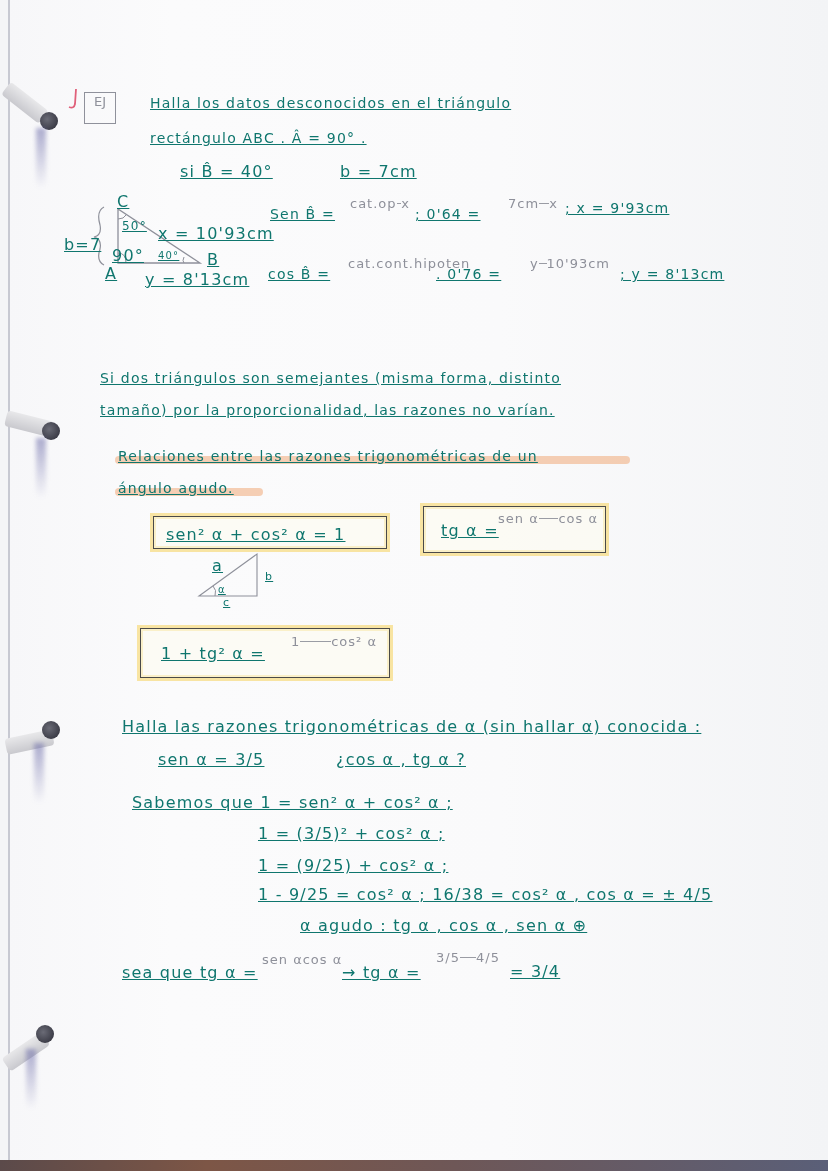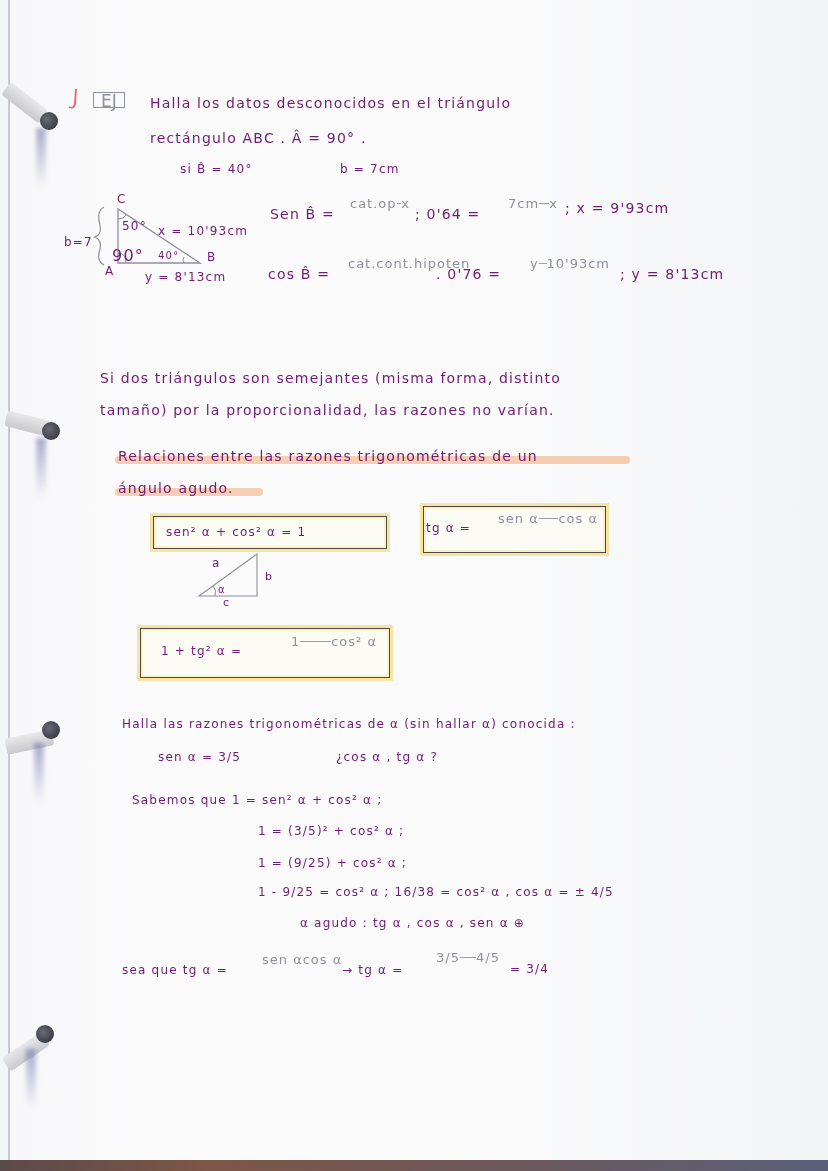--- a/index.html
+++ b/index.html
@@ -31,30 +31,30 @@
   .ring .cap {
     position: absolute; width: 18px; height: 18px; border-radius: 50%;
     background: radial-gradient(circle at 40% 40%, #6a6b76, #2a2a35);
   }
   .ring .shadow {
     position: absolute; width: 10px; height: 60px;
     background: linear-gradient(180deg, rgba(110,110,170,0.55), rgba(110,110,170,0));
     filter: blur(2px);
   }
 
-  .hw { position: absolute; white-space: nowrap; font-size: 14px; letter-spacing: 1.2px; color: #701a75; }
-  .sm { font-size: 12px; }
+  .hw { position: absolute; white-space: nowrap; font-size: 14px; letter-spacing: 1.2px; color: #0f766e; text-decoration: underline; }
+  .sm { font-size: 16px; }
   .frac { position: absolute; display: flex; flex-direction: row; align-items: center; }
   .frac .num, .frac .den { font-size: 13px; letter-spacing: 1px; color: #8e909a; white-space: nowrap; }
   .frac .line { height: 1px; background: #9a9ca4; margin: 6px 0; }
 
   .tick { position: absolute; left: 68px; top: 88px; width: 10px; height: 22px; }
   .ej-box {
-    position: absolute; left: 93px; top: 92px; width: 32px; height: 16px;
-    border: 1.3px solid #8f919b; font-size: 17px; text-align: center; line-height: 17px; color: #8f919b;
+    position: absolute; left: 84px; top: 92px; width: 32px; height: 32px;
+    border: 1.3px solid #8f919b; font-size: 13px; text-align: center; line-height: 17px; color: #8f919b;
   }
 
   .highlight-line {
     position: absolute; height: 8px; background: rgba(240,170,120,0.55); border-radius: 4px;
   }
   .formula-box {
     position: absolute;
     border: 1.6px solid #4a4a4a;
     box-shadow: 0 0 0 3px rgba(245,210,90,0.55), inset 0 0 0 2px rgba(245,220,120,0.35);
     background: rgba(255,252,235,0.4);
@@ -147,21 +147,21 @@
 
 <div class="highlight-line" style="left:115px;top:456px;width:515px"></div>
 <div class="highlight-line" style="left:115px;top:488px;width:148px"></div>
 <div class="hw" style="left:118px;top:448px">Relaciones entre las razones trigonométricas de un</div>
 <div class="hw" style="left:118px;top:480px">ángulo agudo.</div>
 
 <div class="formula-box" style="left:153px;top:516px;width:234px;height:33px">
   <div class="hw sm" style="left:12px;top:8px">sen² α   +   cos² α   =   1</div>
 </div>
 <div class="formula-box" style="left:423px;top:506px;width:183px;height:47px">
-  <div class="hw sm" style="left:2px;top:14px">tg α  =</div>
+  <div class="hw sm" style="left:17px;top:14px">tg α  =</div>
   <div class="frac" style="left:74px;top:4px;width:100px">
     <span class="num">sen α</span>
     <span class="line" style="width:96px;margin:3px 0"></span>
     <span class="den">cos α</span>
   </div>
 </div>
 
 <svg style="position:absolute;left:195px;top:550px" width="70" height="50">
   <path d="M4 46 L62 4 L62 46 Z" stroke="#8e909a" stroke-width="1.1" fill="none"></path>
   <path d="M18 36 Q22 40 20 46" stroke="#8e909a" stroke-width="1" fill="none"></path>

